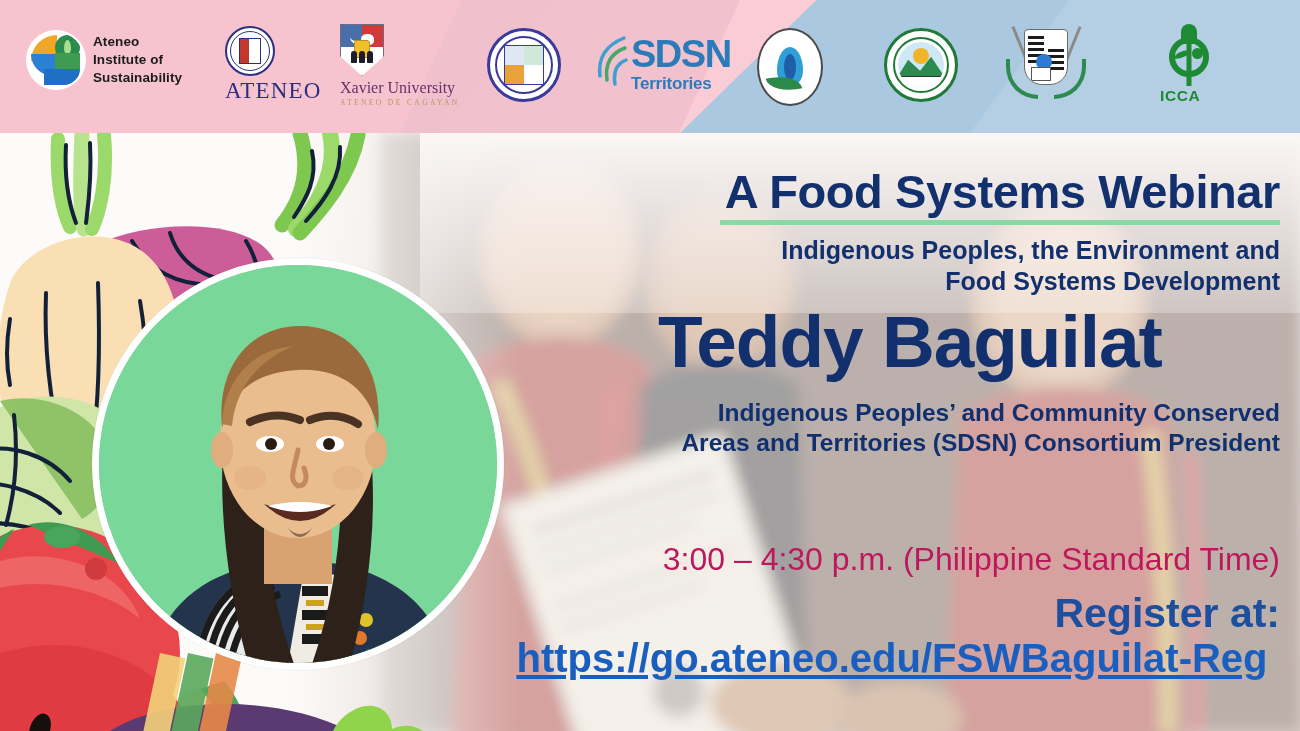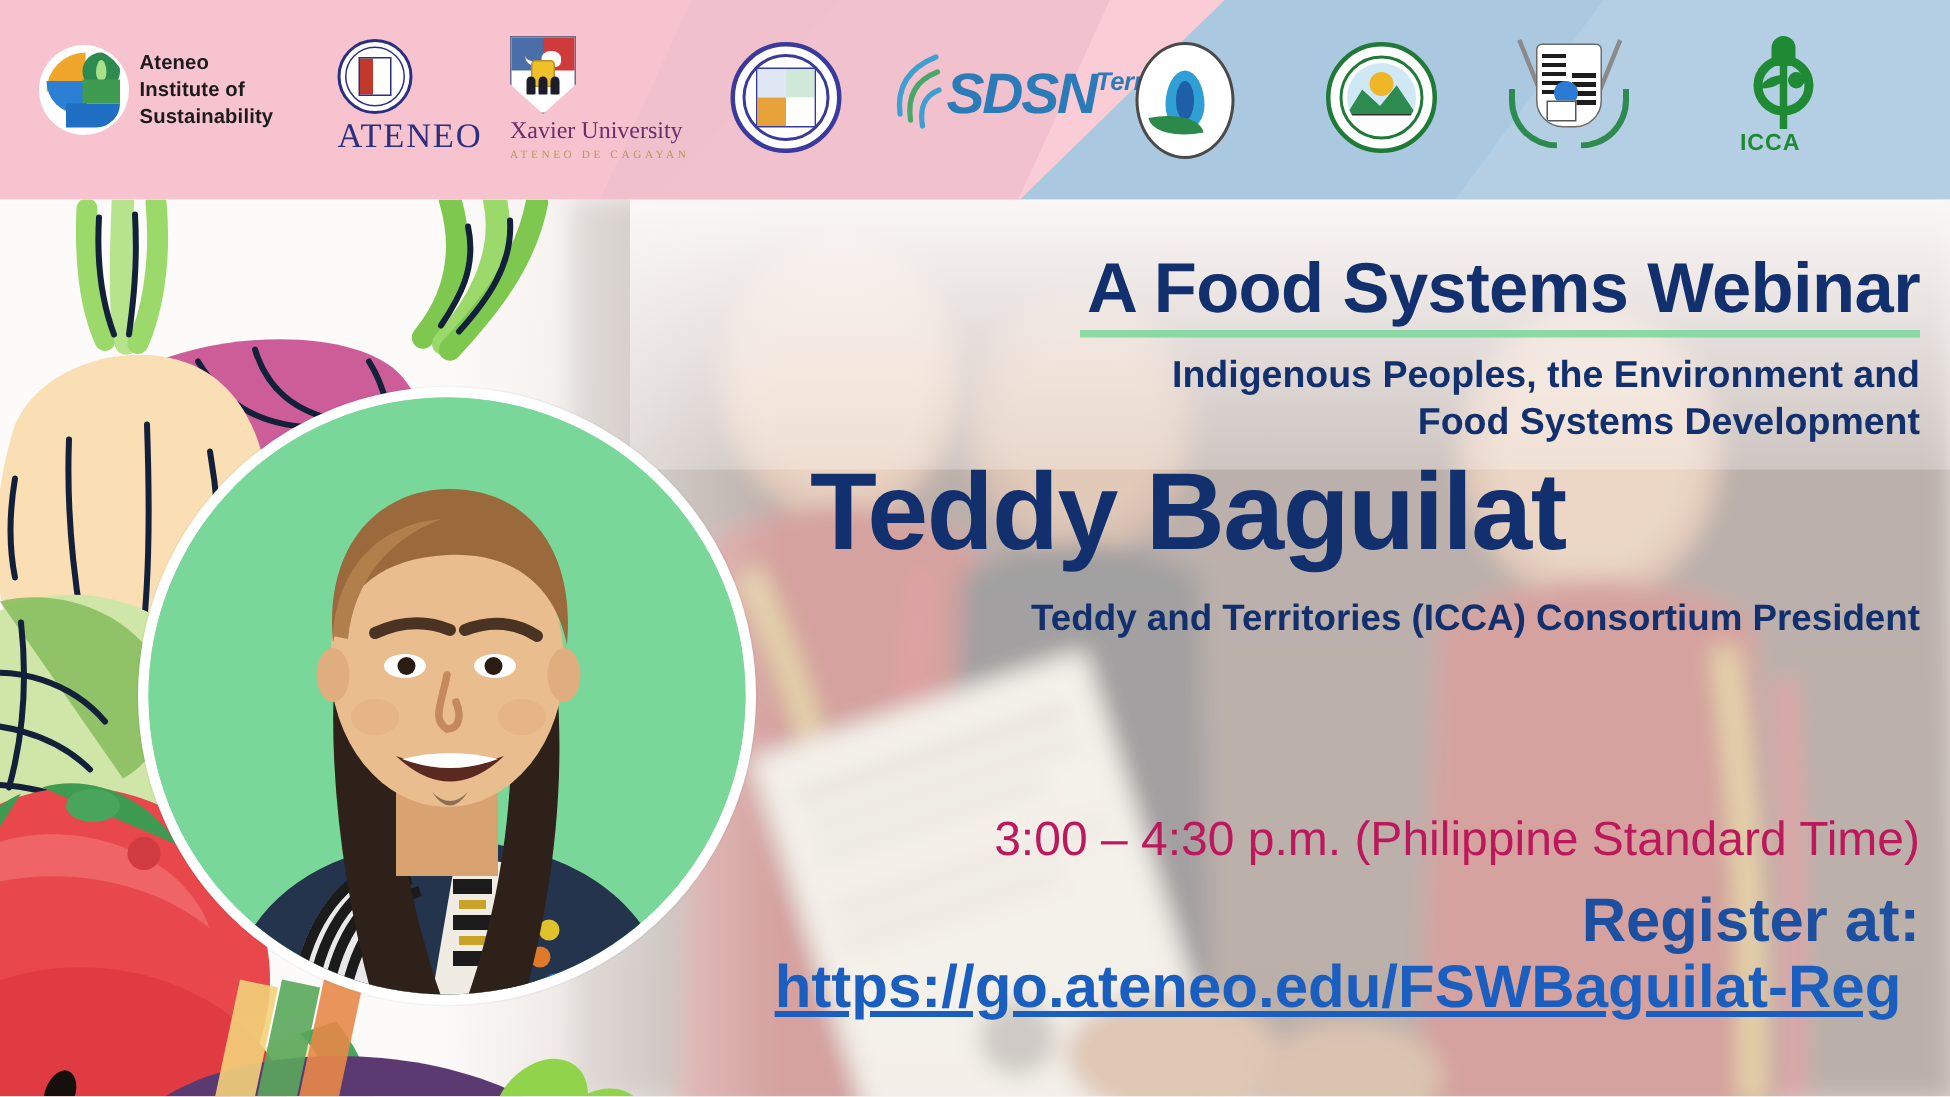--- a/index.html
+++ b/index.html
@@ -126,21 +126,21 @@
     border:1px solid #3a3a9c; overflow:hidden;
   }
   .adav-core div:nth-child(1){background:#dfe7f5;}
   .adav-core div:nth-child(2){background:#cfe8d8;}
   .adav-core div:nth-child(3){background:#e8a23a;}
   .adav-core div:nth-child(4){background:#ffffff;}
 
   
   .sdsn{display:flex;align-items:center;gap:3px;}
   .sdsn-arcs{width:34px;height:58px;position:relative;}
-  .sdsn-txt{display:flex;flex-direction:row;line-height:1;font-style:italic;}
+  .sdsn-txt{display:flex;flex-direction:column;line-height:1;}
   .sdsn-main{font-size:38px;font-weight:700;color:#2b7bb9;letter-spacing:-1.5px;}
   .sdsn-sub{font-size:17px;font-weight:700;color:#2b7bb9;margin-top:2px;letter-spacing:-.2px;}
 
   
   .xsf{
     width:66px;height:78px;border-radius:50%;
     border:2px solid #4a4a4a;background:#fff;position:relative;overflow:hidden;
     display:flex;align-items:center;justify-content:center;
   }
   .xsf-drop{width:26px;height:40px;background:#2f9fd6;border-radius:50% 50% 50% 50%/58% 58% 42% 42%;position:relative;}
@@ -213,21 +213,21 @@
     background:#8ad8a4;
   }
   #webinar-subtitle{
     position:absolute; right:20px; top:102px; width:740px;
     font-size:25px; font-weight:700; color:#12306e;
     text-align:right; line-height:1.22;
   }
   #speaker-name{
     position:absolute; right:20px; top:172px; width:740px;
     font-size:73px; font-weight:700; color:#13306e;
-    text-align:left; line-height:1; letter-spacing:-1px;
+    text-align:center; line-height:1; letter-spacing:-1px;
   }
   #speaker-role{
     position:absolute; right:20px; top:265px; width:740px;
     font-size:24.5px; font-weight:700; color:#12306e;
     text-align:right; line-height:1.22;
   }
   #event-date{
     position:absolute; right:20px; top:365px; width:740px;
     font-size:35px; font-weight:400; color:#12306e;
     text-align:right; line-height:1.18;
@@ -574,20 +574,21 @@
 
   <div id="textcol">
     <div id="webinar-title">A Food Systems Webinar</div>
     <div id="title-rule"></div>
     <div id="webinar-subtitle">
       <div>Indigenous Peoples, the Environment and</div>
       <div>Food Systems Development</div>
     </div>
     <div id="speaker-name">Teddy Baguilat</div>
     <div id="speaker-role">
-      <div>Teddy and Territories (ICCA) Consortium President</div>
+      <div>Indigenous Peoples’ and Community Conserved</div>
+      <div>Areas and Territories (SDSN) Consortium President</div>
     </div>
     <div id="event-time">3:00 – 4:30 p.m.  (Philippine Standard Time)</div>
     <div id="register-label">Register at:</div>
     <div id="register-link">https://go.ateneo.edu/FSWBaguilat-Reg</div>
   </div>
 
 </div>
 
 </body></html>

